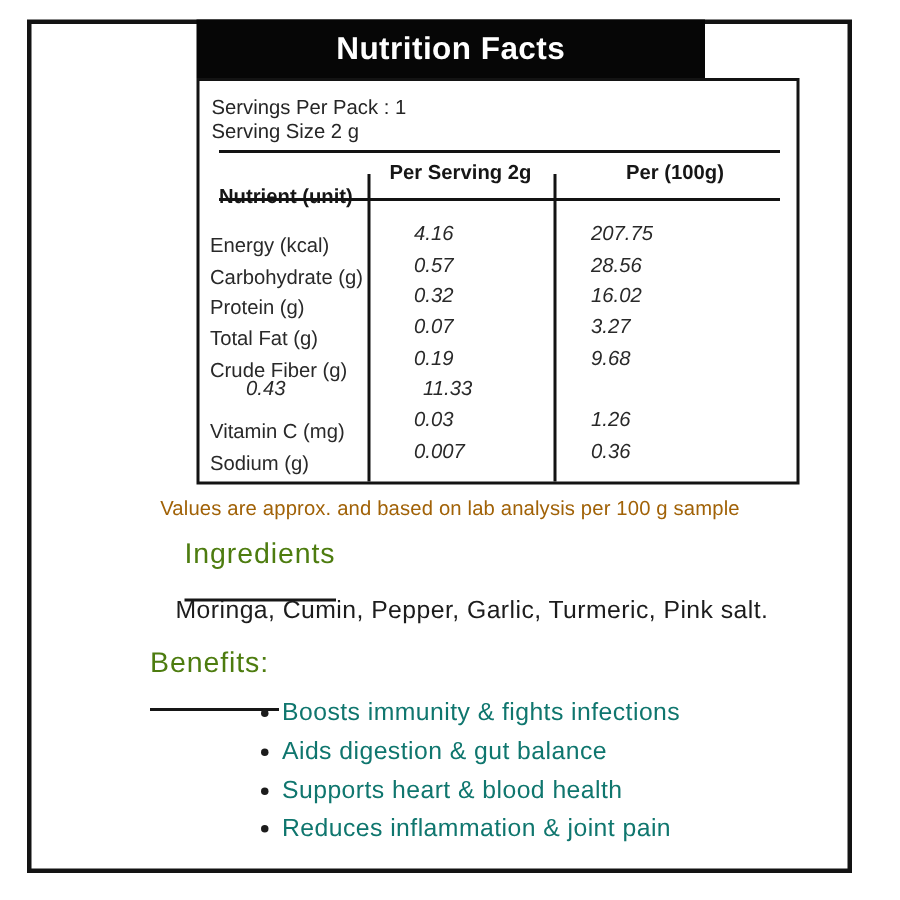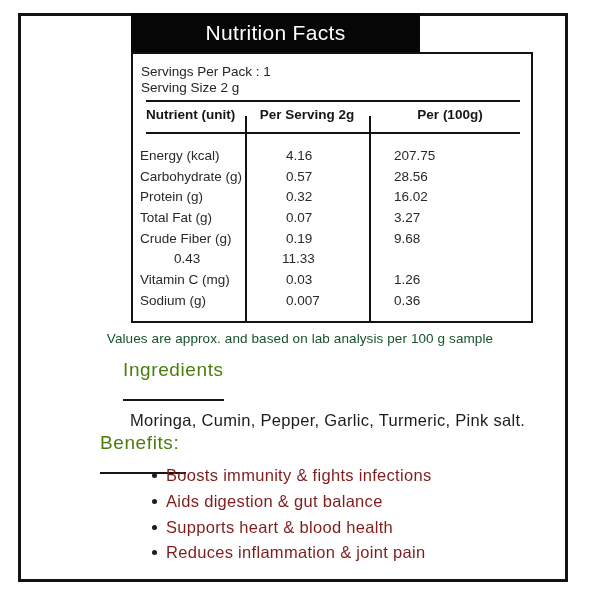--- a/index.html
+++ b/index.html
@@ -15,25 +15,25 @@
   .outer-border {
     position: absolute;
     left: 18px; top: 13px;
     width: 550px; height: 569px;
     border: 3px solid #131313;
     box-sizing: border-box;
   }
   .title-bar {
     position: absolute;
     left: 131px; top: 13px;
-    width: 289px; height: 39px;
+    width: 339px; height: 39px;
     background: #060606;
     color: #ffffff;
     display: flex; align-items: center; justify-content: center;
-    font-weight: normal;
+    font-weight: bold;
     font-size: 21px;
     letter-spacing: 0.3px;
   }
   .nf-box {
     position: absolute;
     left: 131px; top: 52px;
     width: 402px; height: 271px;
     border: 2px solid #131313;
     box-sizing: border-box;
     background: #ffffff;
@@ -49,74 +49,74 @@
   .rule-top { top: 46px; }
   .rule-mid { top: 78px; }
   .thead {
     position: absolute;
     top: 53px; left: 0; right: 0;
     display: flex;
     font-weight: bold;
     font-size: 13.5px;
     color: #161616;
   }
-  .c1 { width: 112px; box-sizing: border-box; }
+  .c1 { width: 112px; box-sizing: border-box; margin-top: 16px; }
   .c2 { width: 124px; box-sizing: border-box; }
   .c3 { flex: 1; box-sizing: border-box; }
   .thead .c1 { padding-left: 13px; }
   .thead .c2, .thead .c3 { text-align: center; }
   .tbody { position: absolute; top: 91px; left: 0; right: 0; }
   .trow {
     display: flex; align-items: center;
     height: 20.7px;
     font-size: 13.5px;
     color: #292929;
   }
   .trow .c1 { padding-left: 7px; }
-  .trow .c2 { padding-left: 41px; }
-  .trow .c3 { padding-left: 25px; }
+  .trow .c2 { padding-left: 31px; font-style: italic; }
+  .trow .c3 { padding-left: 25px; font-style: italic; }
   .vline { position: absolute; top: 62px; bottom: 0; width: 2px; background: #131313; }
   .vline1 { left: 112px; }
   .vline2 { left: 236px; }
   .footnote {
     position: absolute;
     top: 331px; left: 0; width: 600px;
     text-align: center;
     font-size: 13.5px;
-    color: #14532d;
+    color: #a16207;
     letter-spacing: 0.1px;
   }
   .ingredients-heading, .benefits-heading {
     position: absolute;
     margin: 0;
     font-size: 19px;
     font-weight: normal;
     color: #4d7c0f;
     letter-spacing: 0.6px;
     border-bottom: 2px solid #161616;
     padding-bottom: 18px;
     display: inline-block;
   }
   .ingredients-heading { left: 123px; top: 359px; }
   .benefits-heading { left: 100px; top: 432px; padding-right: 7px; }
   .ingredients-text {
     position: absolute;
     left: 117px; top: 398px;
-    margin: 13px;
+    margin: 0;
     font-size: 16.5px;
     color: #1c1c1c;
     letter-spacing: 0.3px;
   }
   .benefits-list {
     position: absolute;
-    left: 152px; top: 463px;
+    left: 174px; top: 463px;
     margin: 0; padding: 0;
     list-style: none;
     font-size: 16.5px;
-    color: #7f1d1d;
+    color: #0f766e;
     letter-spacing: 0.3px;
   }
   .benefits-list li {
     display: flex;
     align-items: center;
     height: 25.7px;
   }
   .dot {
     width: 5px; height: 5px;
     border-radius: 50%;

